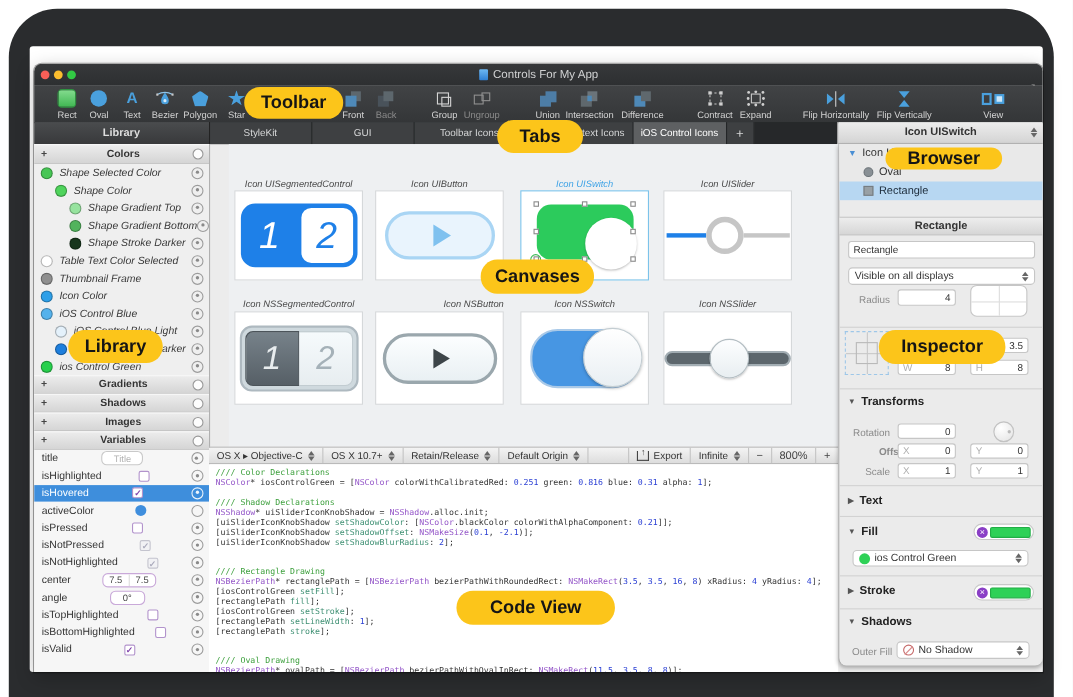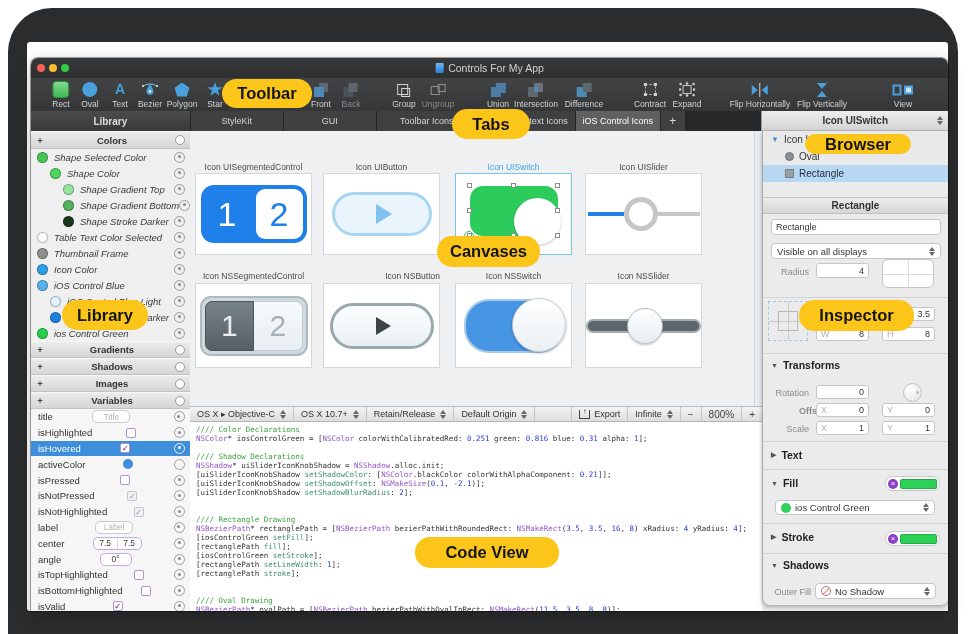--- a/index.html
+++ b/index.html
@@ -68,21 +68,21 @@
   .cb{width:10px;height:10px;border:1px solid #b293cc;border-radius:2px;background:#fff;font-size:8px;line-height:9px;color:#7d3fa8;text-align:center;font-weight:bold;box-sizing:border-box;}
   .cb.dim{border-color:#c4c4ce;color:#a9a9bb;background:#f1f1f4;}
   .mini-input{width:36px;height:11px;border:1px solid #c9c9c9;border-radius:5px;background:#fff;color:#b3b3b3;font-size:8.5px;display:flex;align-items:center;justify-content:center;}
   .mini-field{width:30px;height:11px;border:1px solid #c9a9d9;border-radius:5px;background:#fff;color:#444;font-size:8.5px;display:flex;align-items:center;justify-content:center;}
   .pair{display:flex;border:1px solid #c9a9d9;border-radius:5px;overflow:hidden;background:#fff;height:11px;}
   .pair span{width:23px;font-size:8.5px;color:#444;display:flex;align-items:center;justify-content:center;}
   .pair span:first-child{border-right:1px solid #ddd;}
   .color-dot{width:10px;height:10px;border-radius:50%;}
 
   
-  .canvas-area{position:absolute;left:159px;top:73px;width:572px;height:275px;background:#eef0f2;overflow:hidden;}
+  .canvas-area{position:absolute;left:177px;top:73px;width:572px;height:275px;background:#eef0f2;overflow:hidden;font-style:italic;}
   .cv-scroll{position:absolute;right:0;top:0;width:7px;height:100%;background:#e7edf1;border-left:1px solid #ccd6dc;}
   .cv-label{position:absolute;width:117px;text-align:center;font-size:8.5px;color:#4a4a4a;white-space:nowrap;}
   .cv-label.sel{color:#3fa3e6;}
   .cv-card{position:absolute;width:117px;background:#fff;border:1px solid #d5d8da;display:flex;align-items:center;justify-content:center;box-sizing:border-box;}
   .cv-card.sel{border-color:#7cc3ea;}
   .useg{width:106px;height:58px;background:#1e80e8;border-radius:13px;position:relative;display:flex;}
   .useg-1{width:50%;color:#fff;font-size:34px;font-weight:300;display:flex;align-items:center;justify-content:center;}
   .useg-2{position:absolute;right:4px;top:4px;bottom:4px;width:47px;background:#fff;border-radius:9px;color:#1e80e8;font-size:34px;font-weight:300;display:flex;align-items:center;justify-content:center;}
   .ubtn{width:100px;height:44px;border-radius:22px;background:#e9f4fd;border:3px solid #a9d5f4;display:flex;align-items:center;justify-content:center;box-sizing:border-box;}
   .play-b{width:0;height:0;border-top:10px solid transparent;border-bottom:10px solid transparent;border-left:16px solid #7fc1ef;margin-left:5px;}
@@ -522,27 +522,20 @@
               <span class="tgt"></span>
             </div>
             <div class="var-row">
               <span class="vname">isNotHighlighted</span>
               <span class="ctl">
                 <span class="cb dim">✓</span>
               </span>
               <span class="tgt"></span>
             </div>
             <div class="var-row">
-              <span class="vname">label</span>
-              <span class="ctl">
-                <span class="mini-input">Label</span>
-              </span>
-              <span class="tgt"></span>
-            </div>
-            <div class="var-row">
               <span class="vname">center</span>
               <span class="ctl">
                 <span class="pair">
                   <span>7.5</span>
                   <span>7.5</span>
                 </span>
               </span>
               <span class="tgt"></span>
             </div>
             <div class="var-row">

